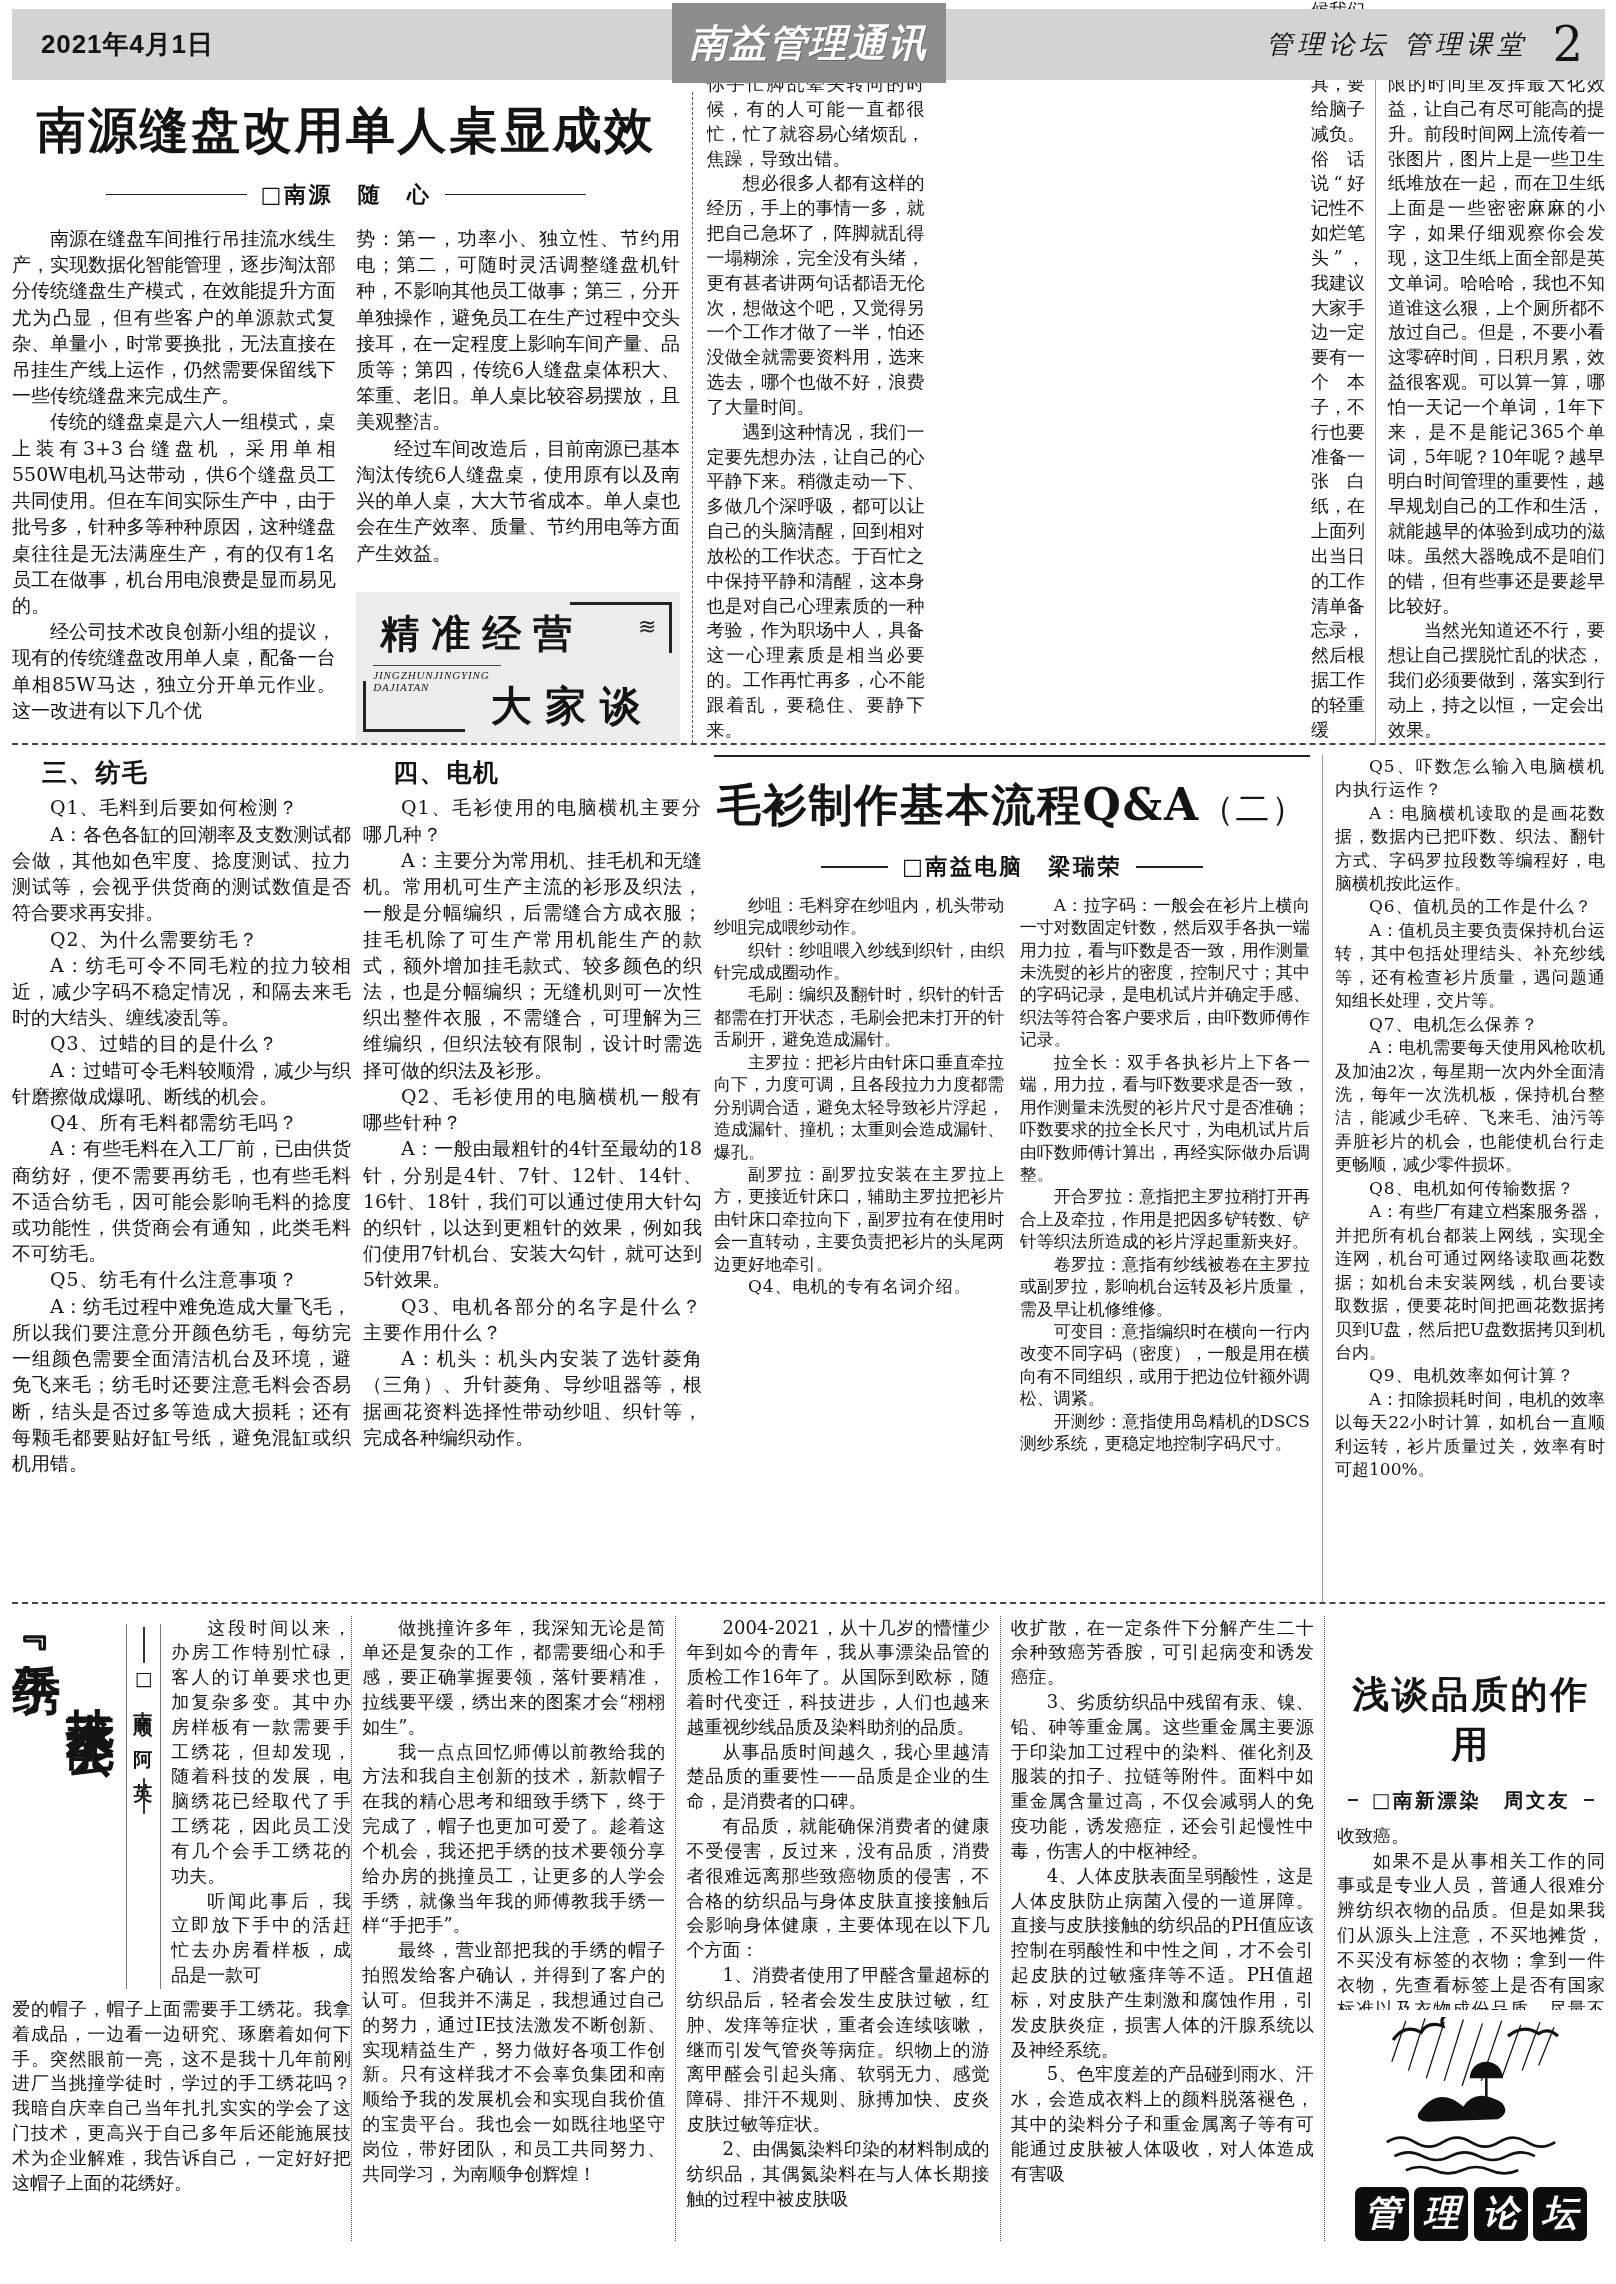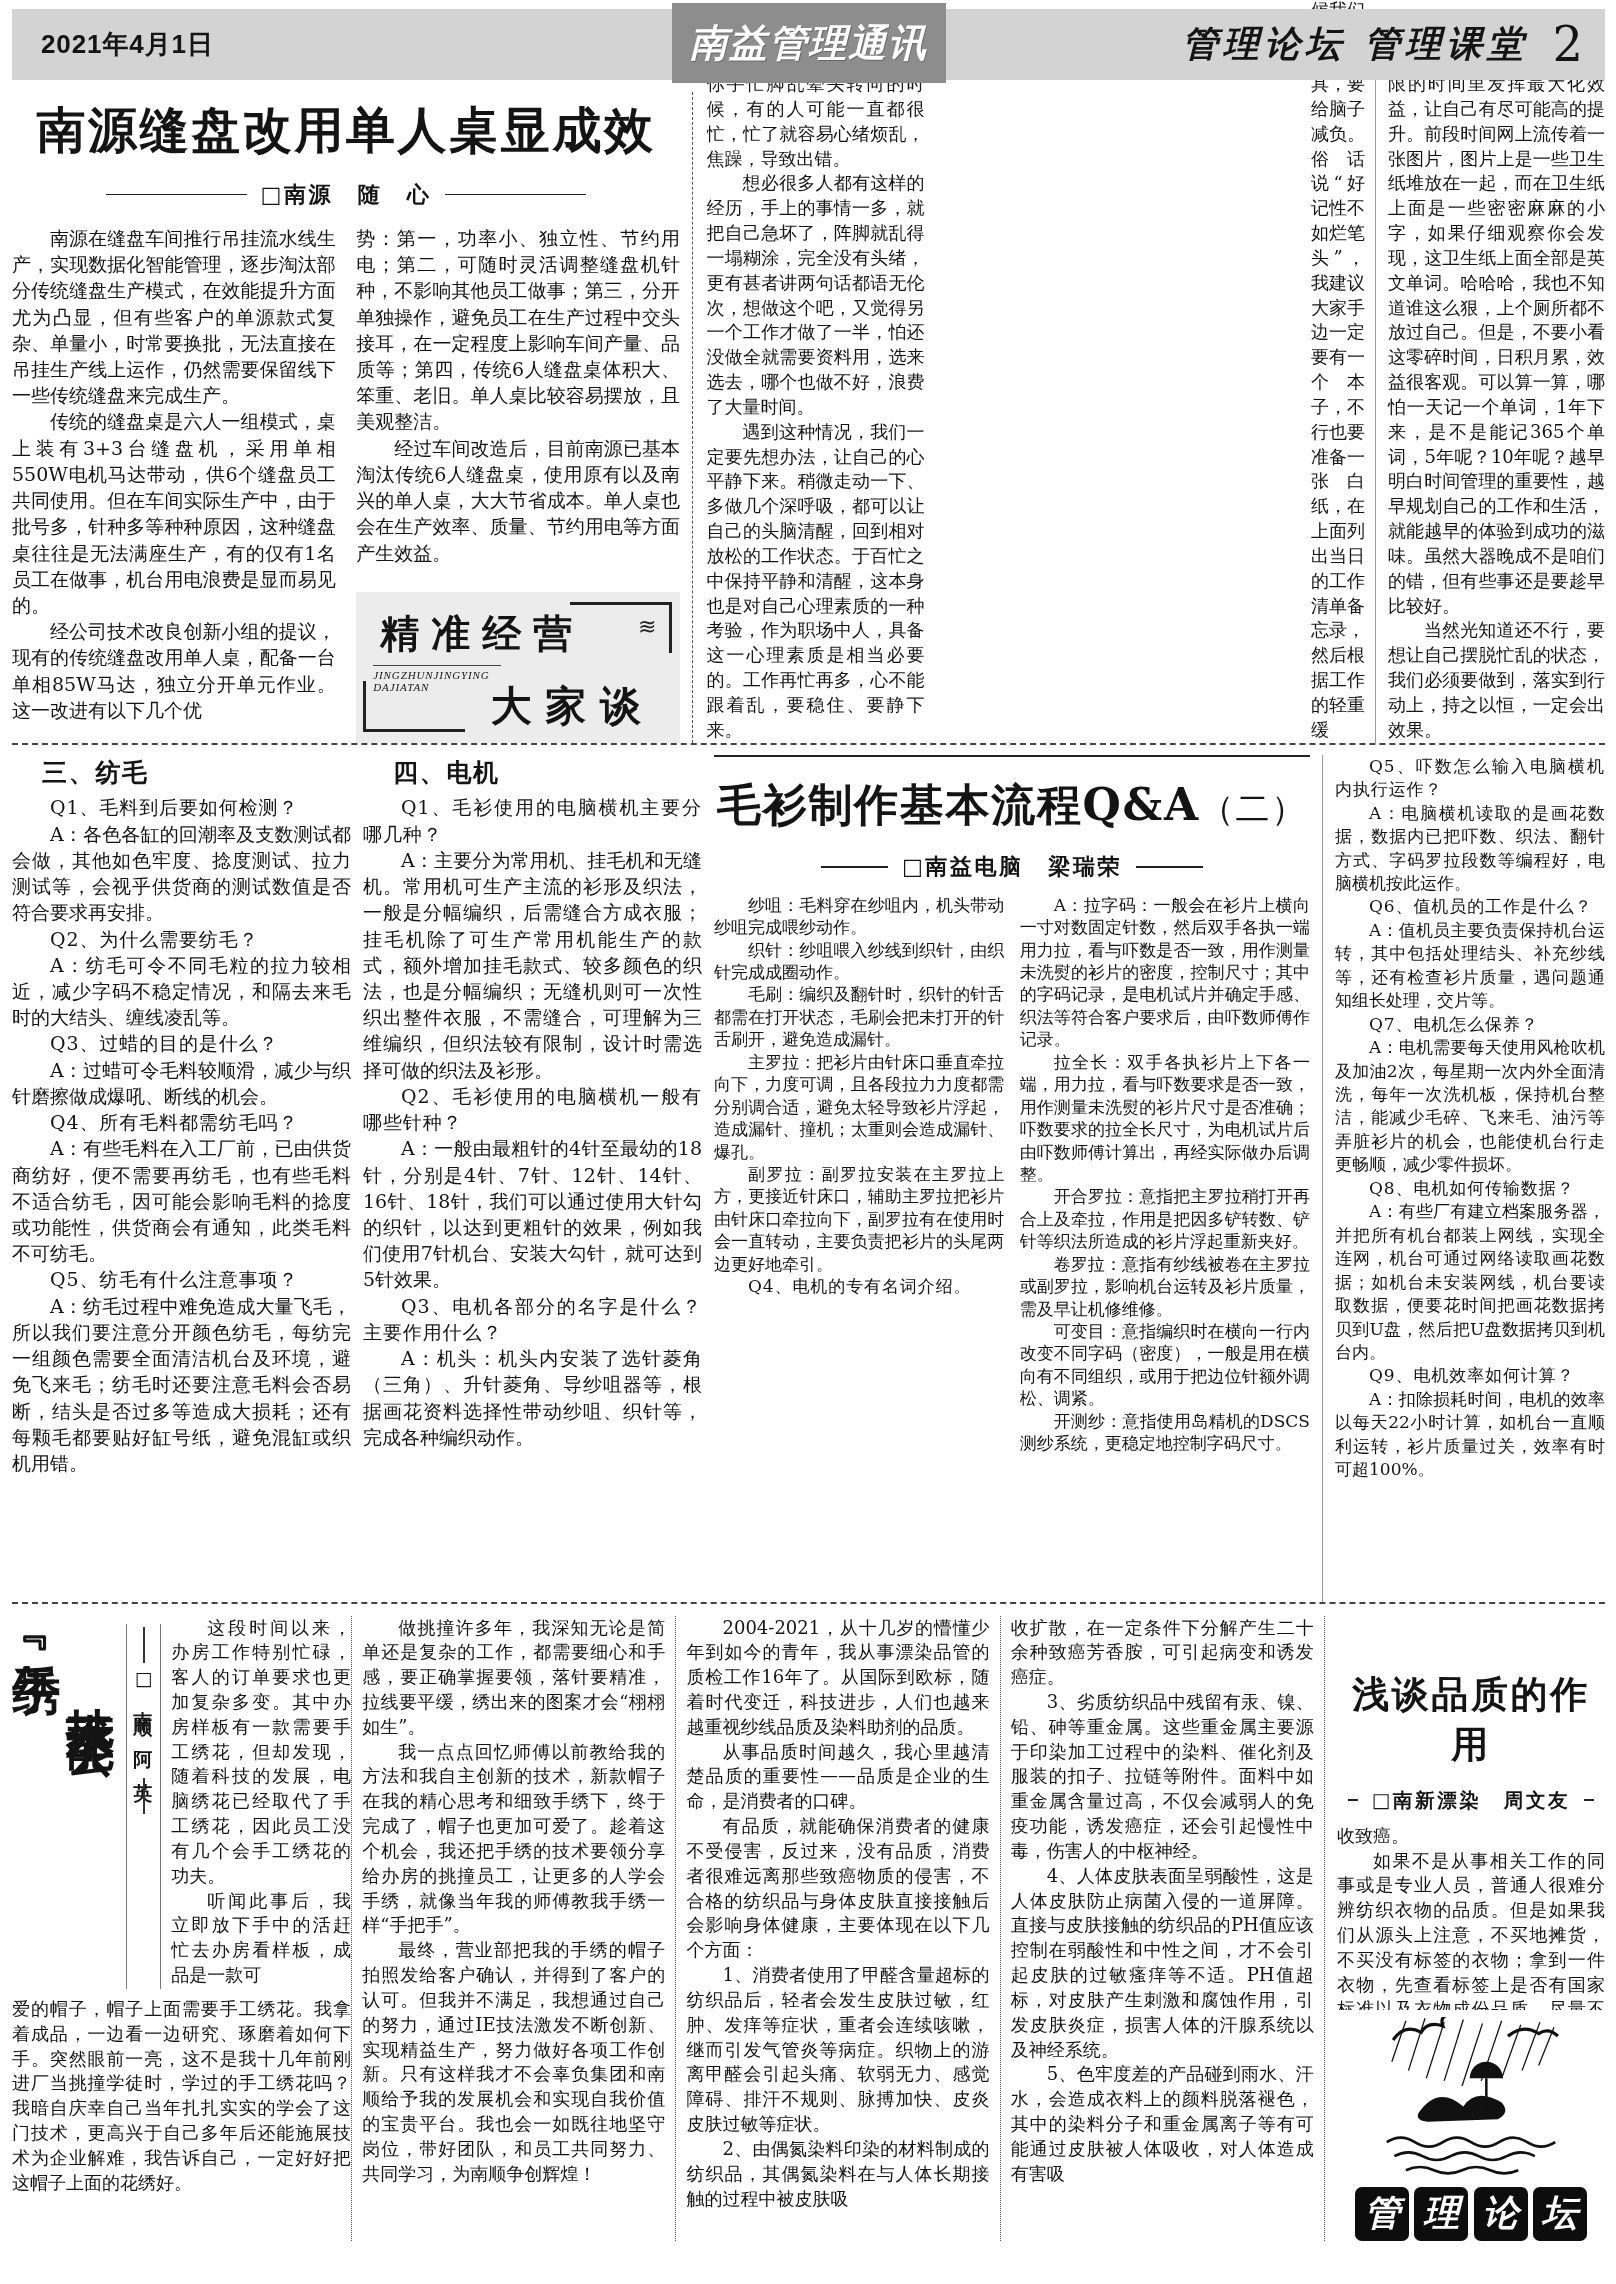--- a/index.html
+++ b/index.html
@@ -7,21 +7,21 @@
     font-family:"DejaVu Serif","Liberation Serif",serif; color:#141414; }
   .page { width:1617px; height:2284px; padding:8.5px 12px 0; position:relative; }
 
   
   .hdr { height:71px; background:#d3d3d3; display:flex; align-items:center; position:relative; }
   .hdr-date { font-family:"Liberation Sans",sans-serif; font-weight:bold; font-size:26px; margin-left:29px; letter-spacing:0.9px;}
   .masthead { position:absolute; left:50%; top:-5.1px; transform:translateX(-50%); width:274px; height:80px;
     background:#8d8d8d; color:#fff; display:flex; align-items:center; justify-content:center;
     font-size:38px; font-weight:900; font-style:italic; letter-spacing:1.7px; text-shadow:0.9px 0.9px 0 #666; }
   .hdr-right { margin-left:auto; margin-right:22px; display:flex; align-items:center; gap:24px; }
-  .hdr-labels { font-weight:700; font-size:36px; font-style:italic; letter-spacing:5.1px; }
+  .hdr-labels { font-weight:400; font-size:26px; font-style:italic; letter-spacing:5.1px; }
   .hdr-page { font-size:48px; line-height:1; }
 
   
   .byline { display:flex; align-items:center; gap:13.6px; font-size:22px; font-weight:bold; letter-spacing:2.6px; }
   .byline::before,.byline::after { content:""; flex:1; height:1.7px; background:#222; }
   .p-col { overflow:hidden; }
   .p-col p { text-indent:2em; text-align:justify; line-height:1.38; margin:0; }
   .p-col p.flush { text-indent:0; }
   .p-col p.q { font-weight:normal; letter-spacing:0.9px; }
   h3.sec { font-size:25px; font-weight:900; margin:1.7px 0 5.1px 1.2em; letter-spacing:1.7px;}

